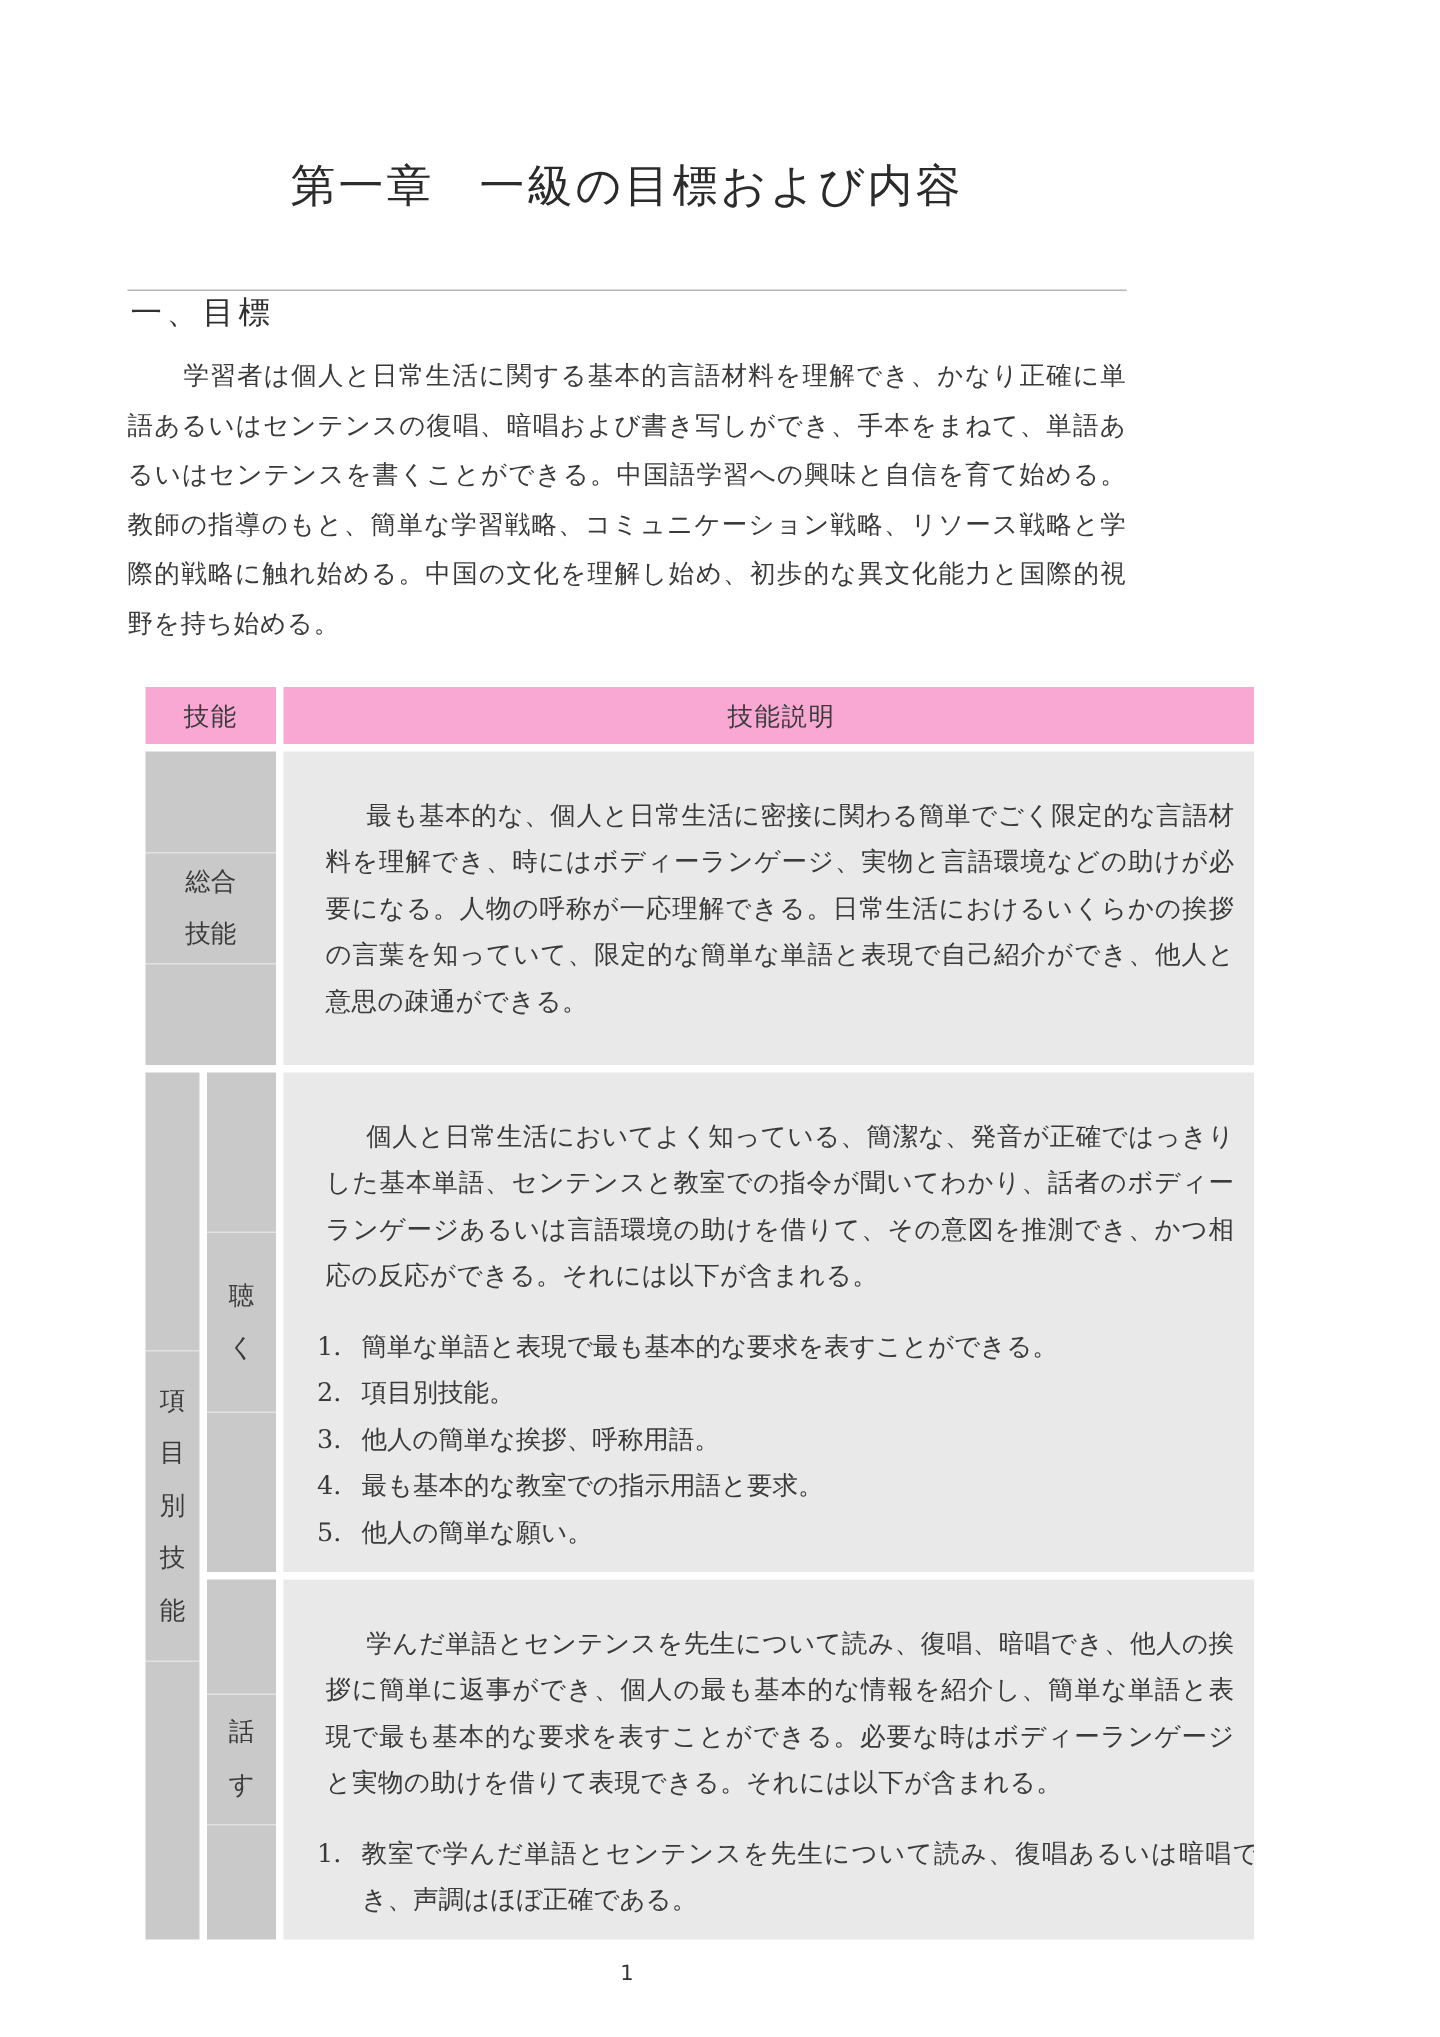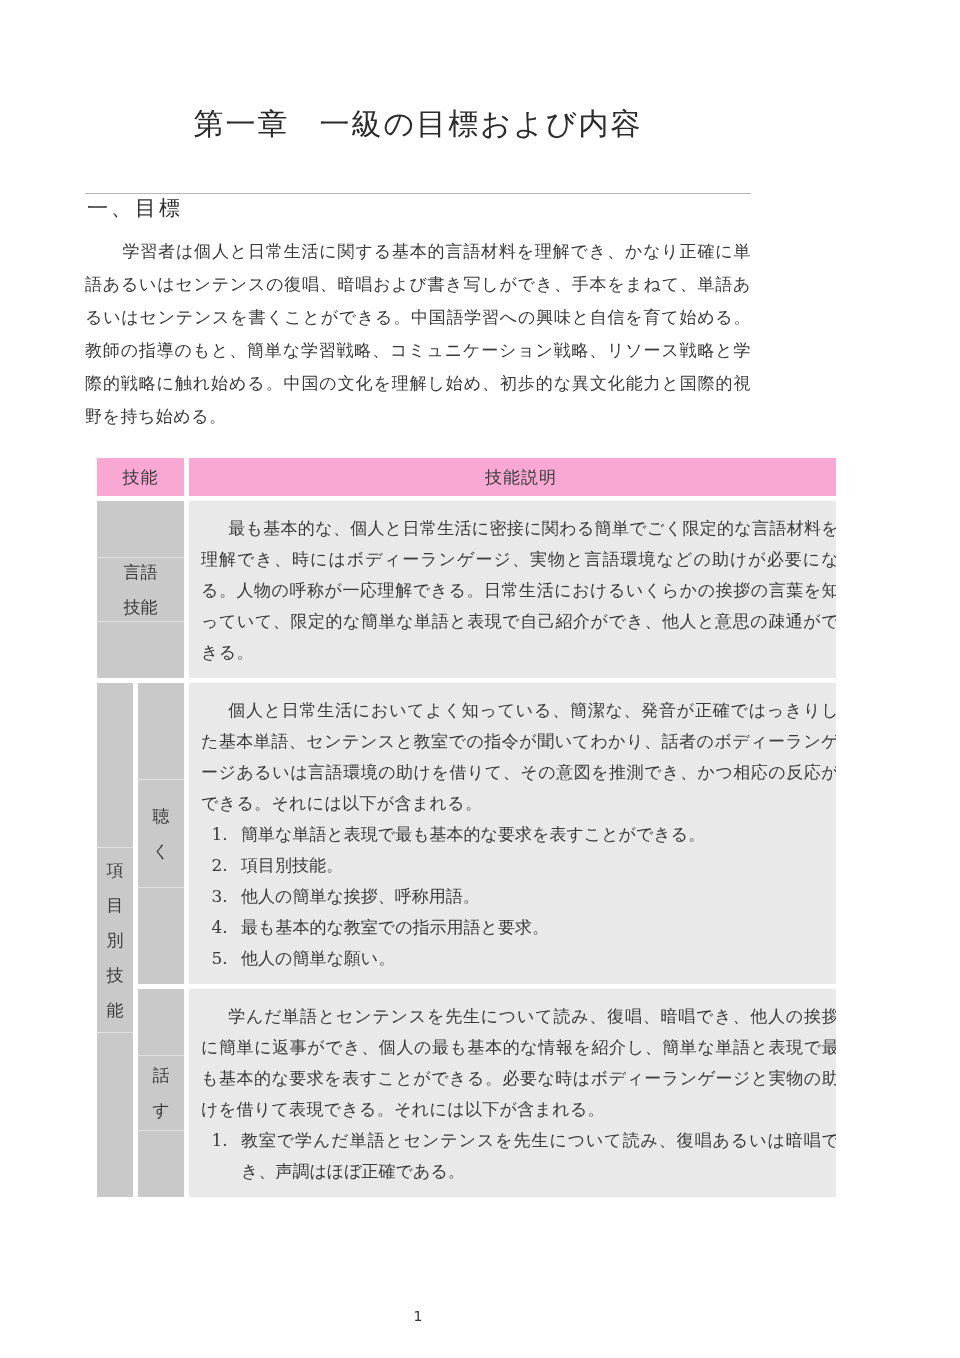--- a/index.html
+++ b/index.html
@@ -85,21 +85,21 @@
     text-align:center;
   }
   .w2 {
     display:inline-block;
     width:2.3em;
     line-height:35px;
     word-break:break-all;
     text-align:center;
   }
   .cell-par {
-    margin:0;
+    margin:16px;
     font-size:17px;
     line-height:31px;
     text-align:justify;
     text-indent:1.6em;
     letter-spacing:0.3px;
     padding-top:4px;
   }
   ol.cell-list {
     margin:0;
     padding:0 0 0 32px;
@@ -139,21 +139,21 @@
         <col class="col-b">
         <col>
     </colgroup>
     <tbody>
         <tr>
       <td colspan="2" class="hdr">技能</td>
       <td class="hdr">技能説明</td>
     </tr>
     <tr>
       <td colspan="2" class="lbl">
-        <span class="w2">言語技能</span>
+        <span class="w2">総合技能</span>
       </td>
       <td class="content">
         <p class="cell-par">最も基本的な、個人と日常生活に密接に関わる簡単でごく限定的な言語材料を理解でき、時にはボディーランゲージ、実物と言語環境などの助けが必要になる。人物の呼称が一応理解できる。日常生活におけるいくらかの挨拶の言葉を知っていて、限定的な簡単な単語と表現で自己紹介ができ、他人と意思の疎通ができる。</p>
       </td>
     </tr>
     <tr>
       <td rowspan="2" class="lbl">
         <span class="vtext">項目別技能</span>
       </td>
       <td class="lbl">

